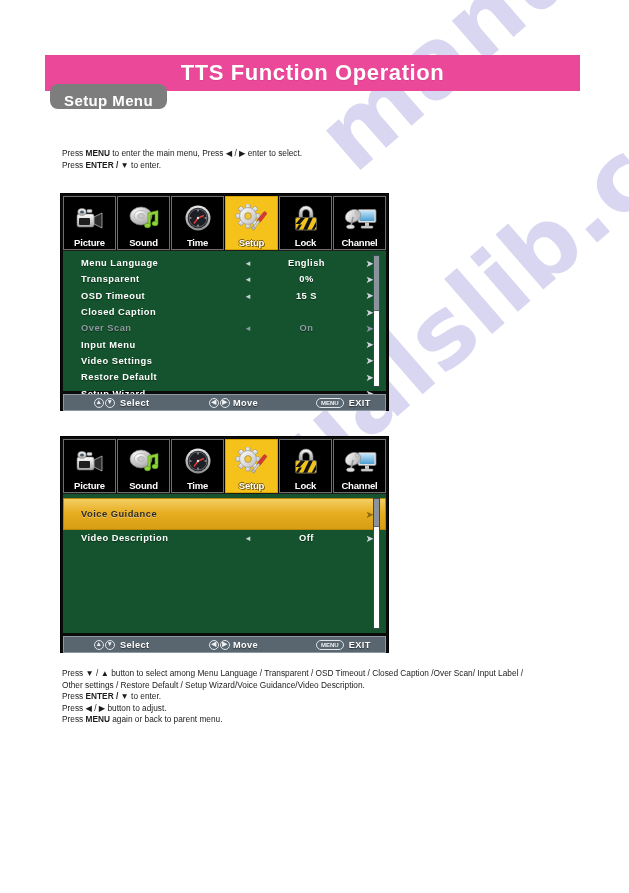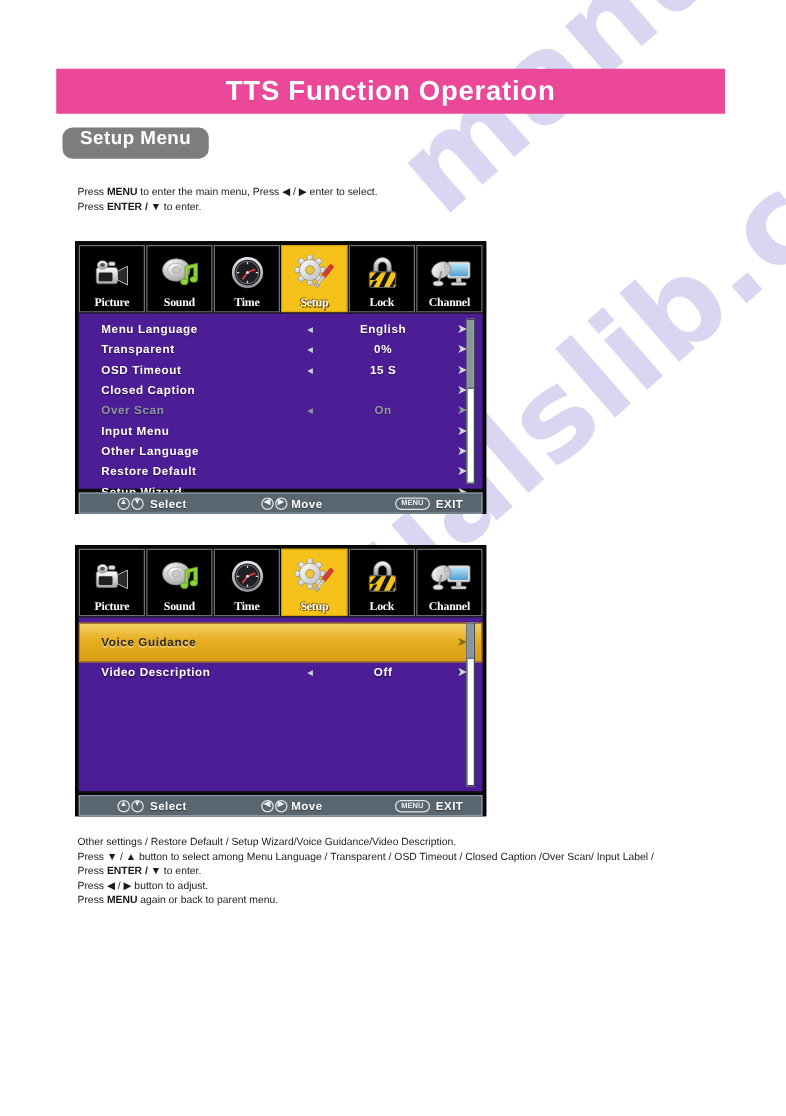--- a/index.html
+++ b/index.html
@@ -55,26 +55,26 @@
     font-size:22px;
     font-weight:bold;
     color:#ffffff;
     letter-spacing:0.6px;
     text-shadow:0 1px 0 rgba(0,0,0,0.08);
   }
 
   
   .pill {
     position:absolute;
-    left:50px; top:102px;
+    left:50px; top:84px;
     height:25px;
     padding:0 14px;
     background:#7d7d7d;
     border-radius:8px;
-    display:flex; align-items:flex-start;
+    display:flex; align-items:flex-end;
     z-index:10;
   }
   .pill-label {
     font-size:15px; font-weight:bold; color:#ffffff;
     letter-spacing:0.4px;
   }
 
   
   .instr {
     position:absolute;
@@ -96,21 +96,20 @@
     padding:2px;
     border:1px solid #000;
   }
   .osd-1 { left:60px; top:193px; width:329px; height:218px; }
   .osd-2 { left:60px; top:436px; width:329px; height:217px; }
 
   .icon-row {
     display:flex;
     background:#000;
     height:54px;
-    font-family:Liberation Serif, serif;
   }
   .icon-cell {
     position:relative;
     width:54.5px;
     background:#000;
     border:1px solid #6f6f6f;
     margin-right:1px;
     display:flex;
     align-items:flex-end;
     justify-content:center;
@@ -136,21 +135,21 @@
     letter-spacing:-0.2px;
   }
   .icon-cell.sel .icon-label {
     color:#ffffff;
     text-shadow:1px 1px 0 #7a5a00, -1px 0 0 #7a5a00, 0 -1px 0 #7a5a00;
   }
 
   
   .list-body {
     position:relative;
-    background:#4c1d95;
+    background:#14532d;
     border-top:1px solid #1d1d1d;
     padding:4px 0 0 0;
   }
   .osd-1 .list-body { height:141px; }
   .osd-2 .list-body { height:140px; }
 
   .row {
     display:flex;
     align-items:center;
     height:16.3px;
@@ -463,21 +462,21 @@
           <div class="row-value">On</div>
           <div class="arrow-r">➤</div>
         </div>
         <div class="row">
           <div class="row-label">Input Menu</div>
           <div class="arrow-l"></div>
           <div class="row-value"></div>
           <div class="arrow-r">➤</div>
         </div>
         <div class="row">
-          <div class="row-label">Other Language</div>
+          <div class="row-label">Video Settings</div>
           <div class="arrow-l"></div>
           <div class="row-value"></div>
           <div class="arrow-r">➤</div>
         </div>
         <div class="row">
           <div class="row-label">Restore Default</div>
           <div class="arrow-l"></div>
           <div class="row-value"></div>
           <div class="arrow-r">➤</div>
         </div>
@@ -684,18 +683,18 @@
         <span class="foot-text">Move</span>
       </div>
       <div class="foot-item foot-exit">
         <span class="key-menu">MENU</span>
         <span>EXIT</span>
       </div>
     </div>
 </div>
 
 <div class="instr instr-bottom" id="instr-bottom">
+    <div><span>Press ▼ / ▲  button to select among Menu Language / Transparent / OSD Timeout / Closed Caption /Over Scan/ Input Label /</span></div>
     <div><span>Other settings / Restore Default / Setup Wizard/Voice Guidance/Video Description.</span></div>
-    <div><span>Press ▼ / ▲  button to select among Menu Language / Transparent / OSD Timeout / Closed Caption /Over Scan/ Input Label /</span></div>
     <div><span>Press </span><b>ENTER / ▼</b><span> to enter.</span></div>
     <div><span>Press ◀ / ▶ button to adjust.</span></div>
     <div><span>Press </span><b>MENU</b><span> again or back to parent menu.</span></div>
   </div>
 
 </body></html>

